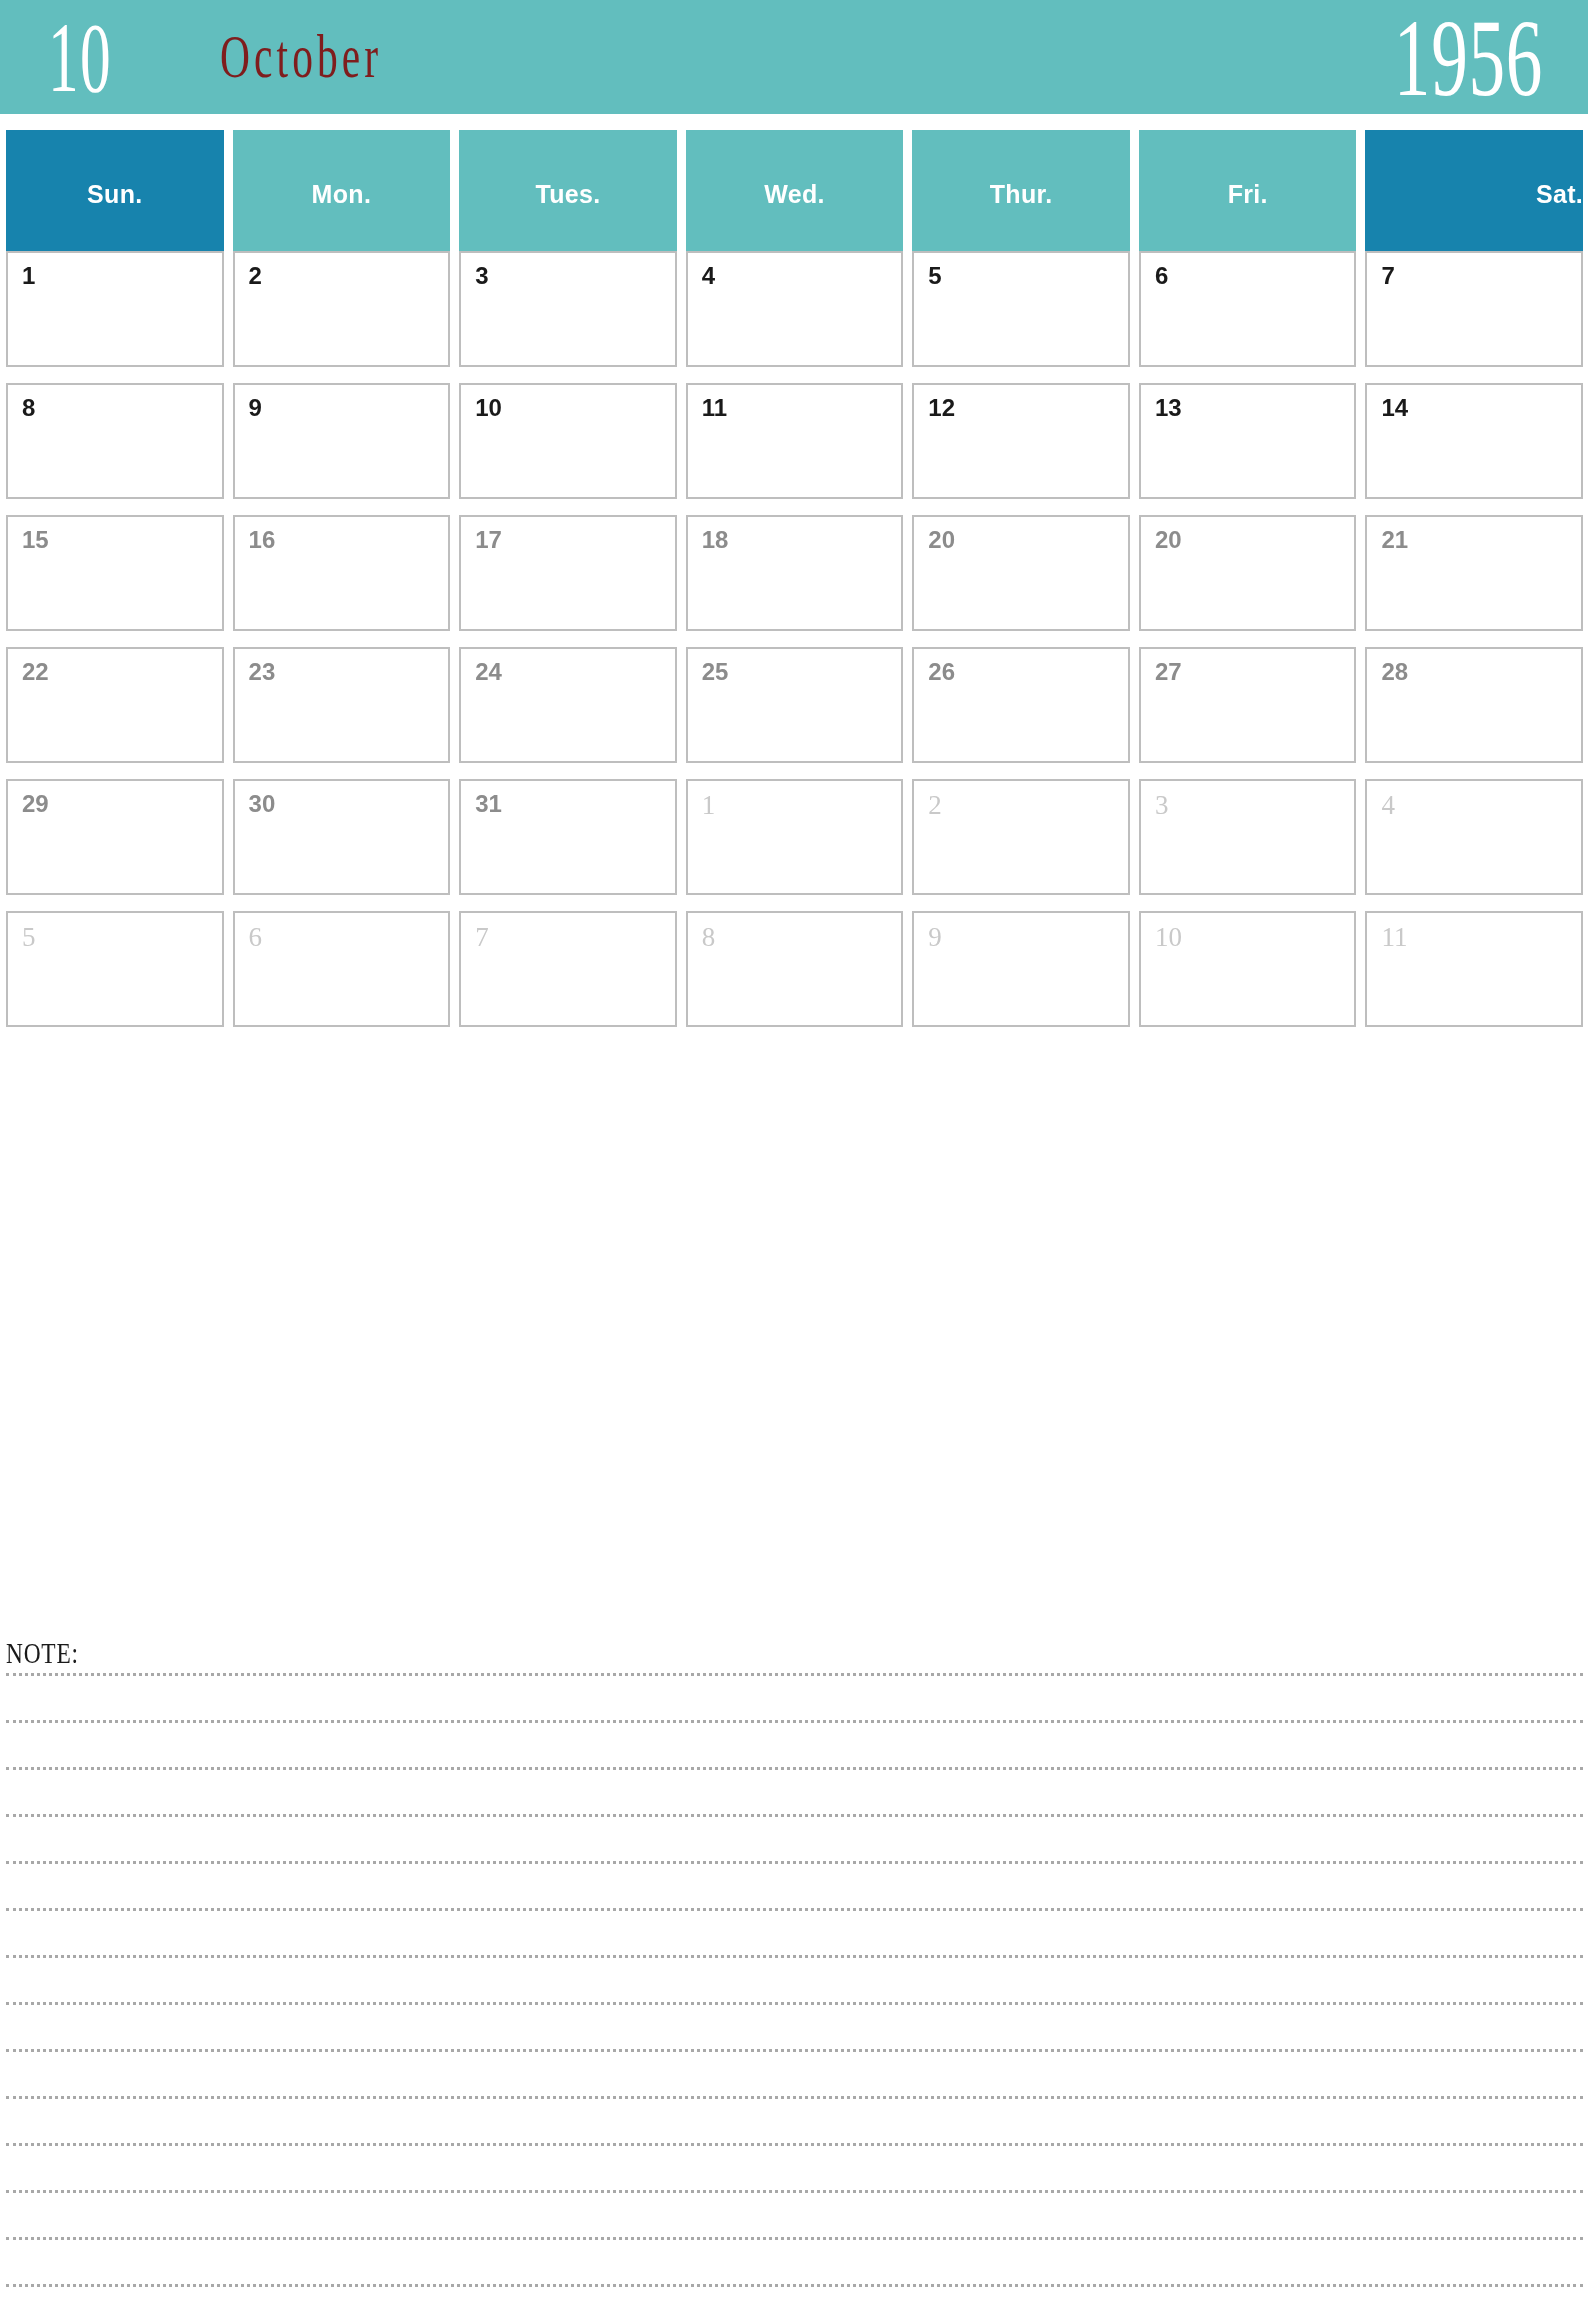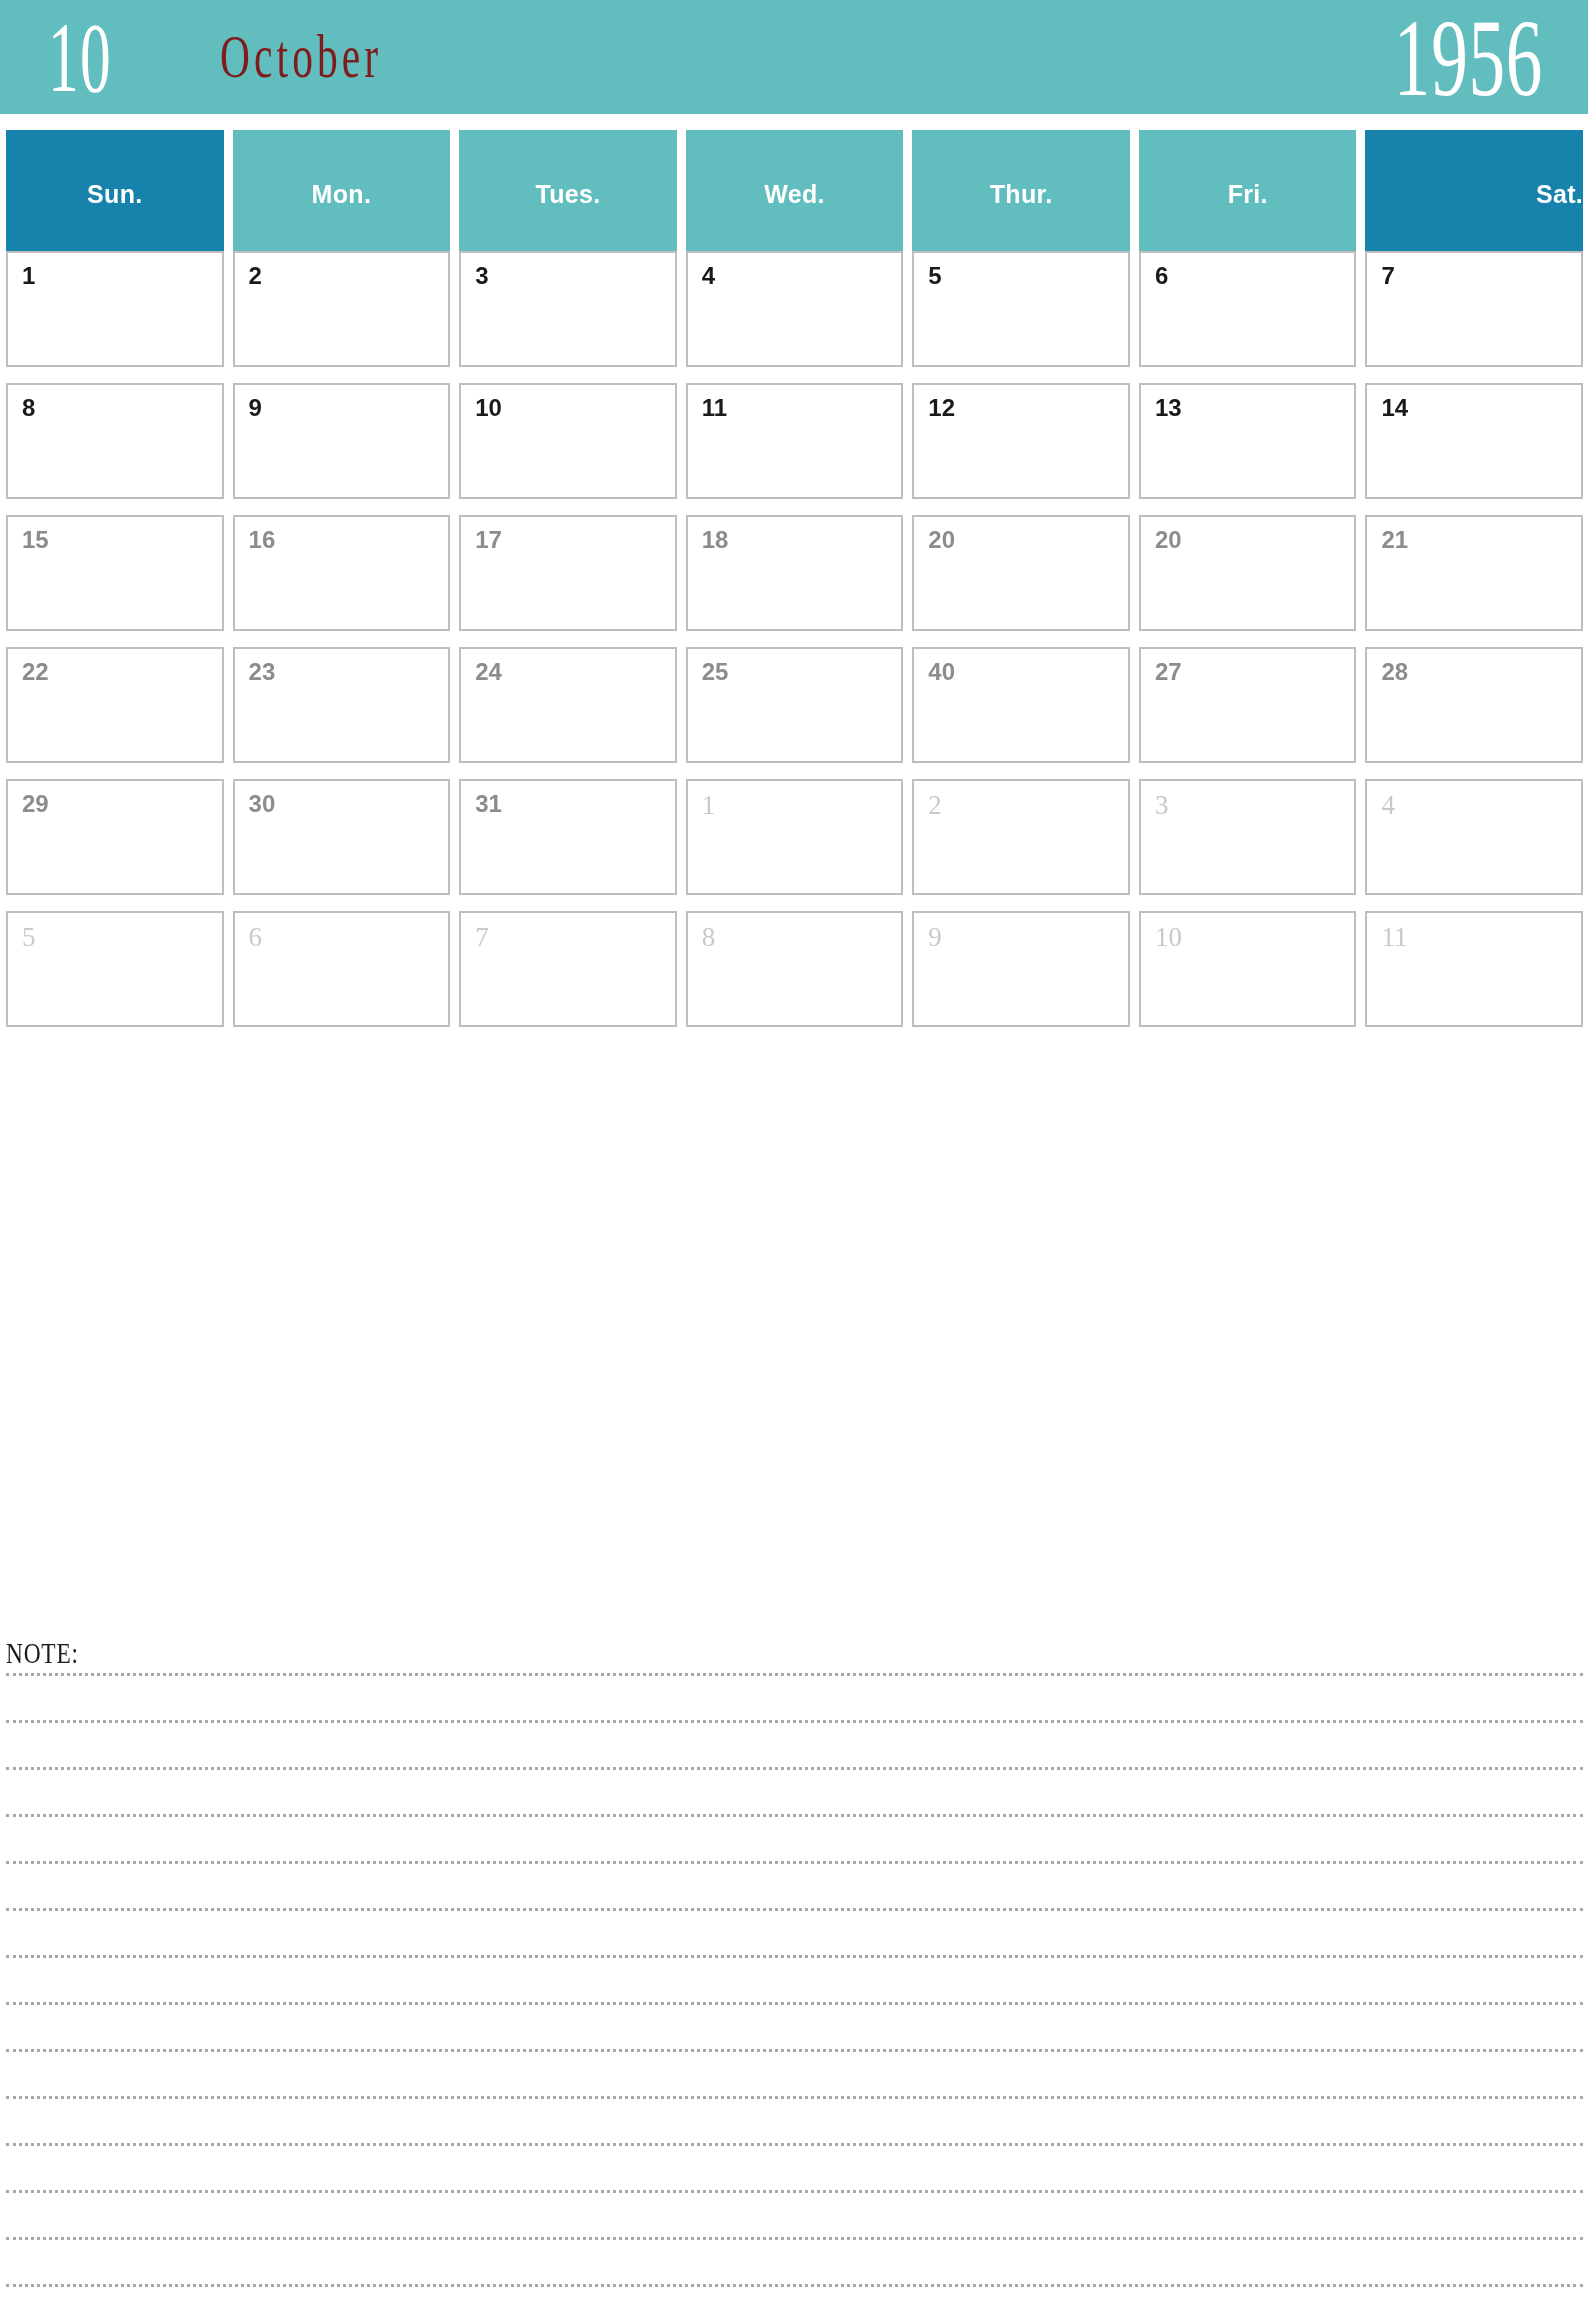--- a/index.html
+++ b/index.html
@@ -310,21 +310,21 @@
           <div class="date-cell">
             <span class="date-num muted">23</span>
           </div>
           <div class="date-cell">
             <span class="date-num muted">24</span>
           </div>
           <div class="date-cell">
             <span class="date-num muted">25</span>
           </div>
           <div class="date-cell">
-            <span class="date-num muted">40</span>
+            <span class="date-num muted">26</span>
           </div>
           <div class="date-cell">
             <span class="date-num muted">27</span>
           </div>
           <div class="date-cell">
             <span class="date-num muted">28</span>
           </div>
         </div>
         <div class="week-row date-row">
           <div class="date-cell">

